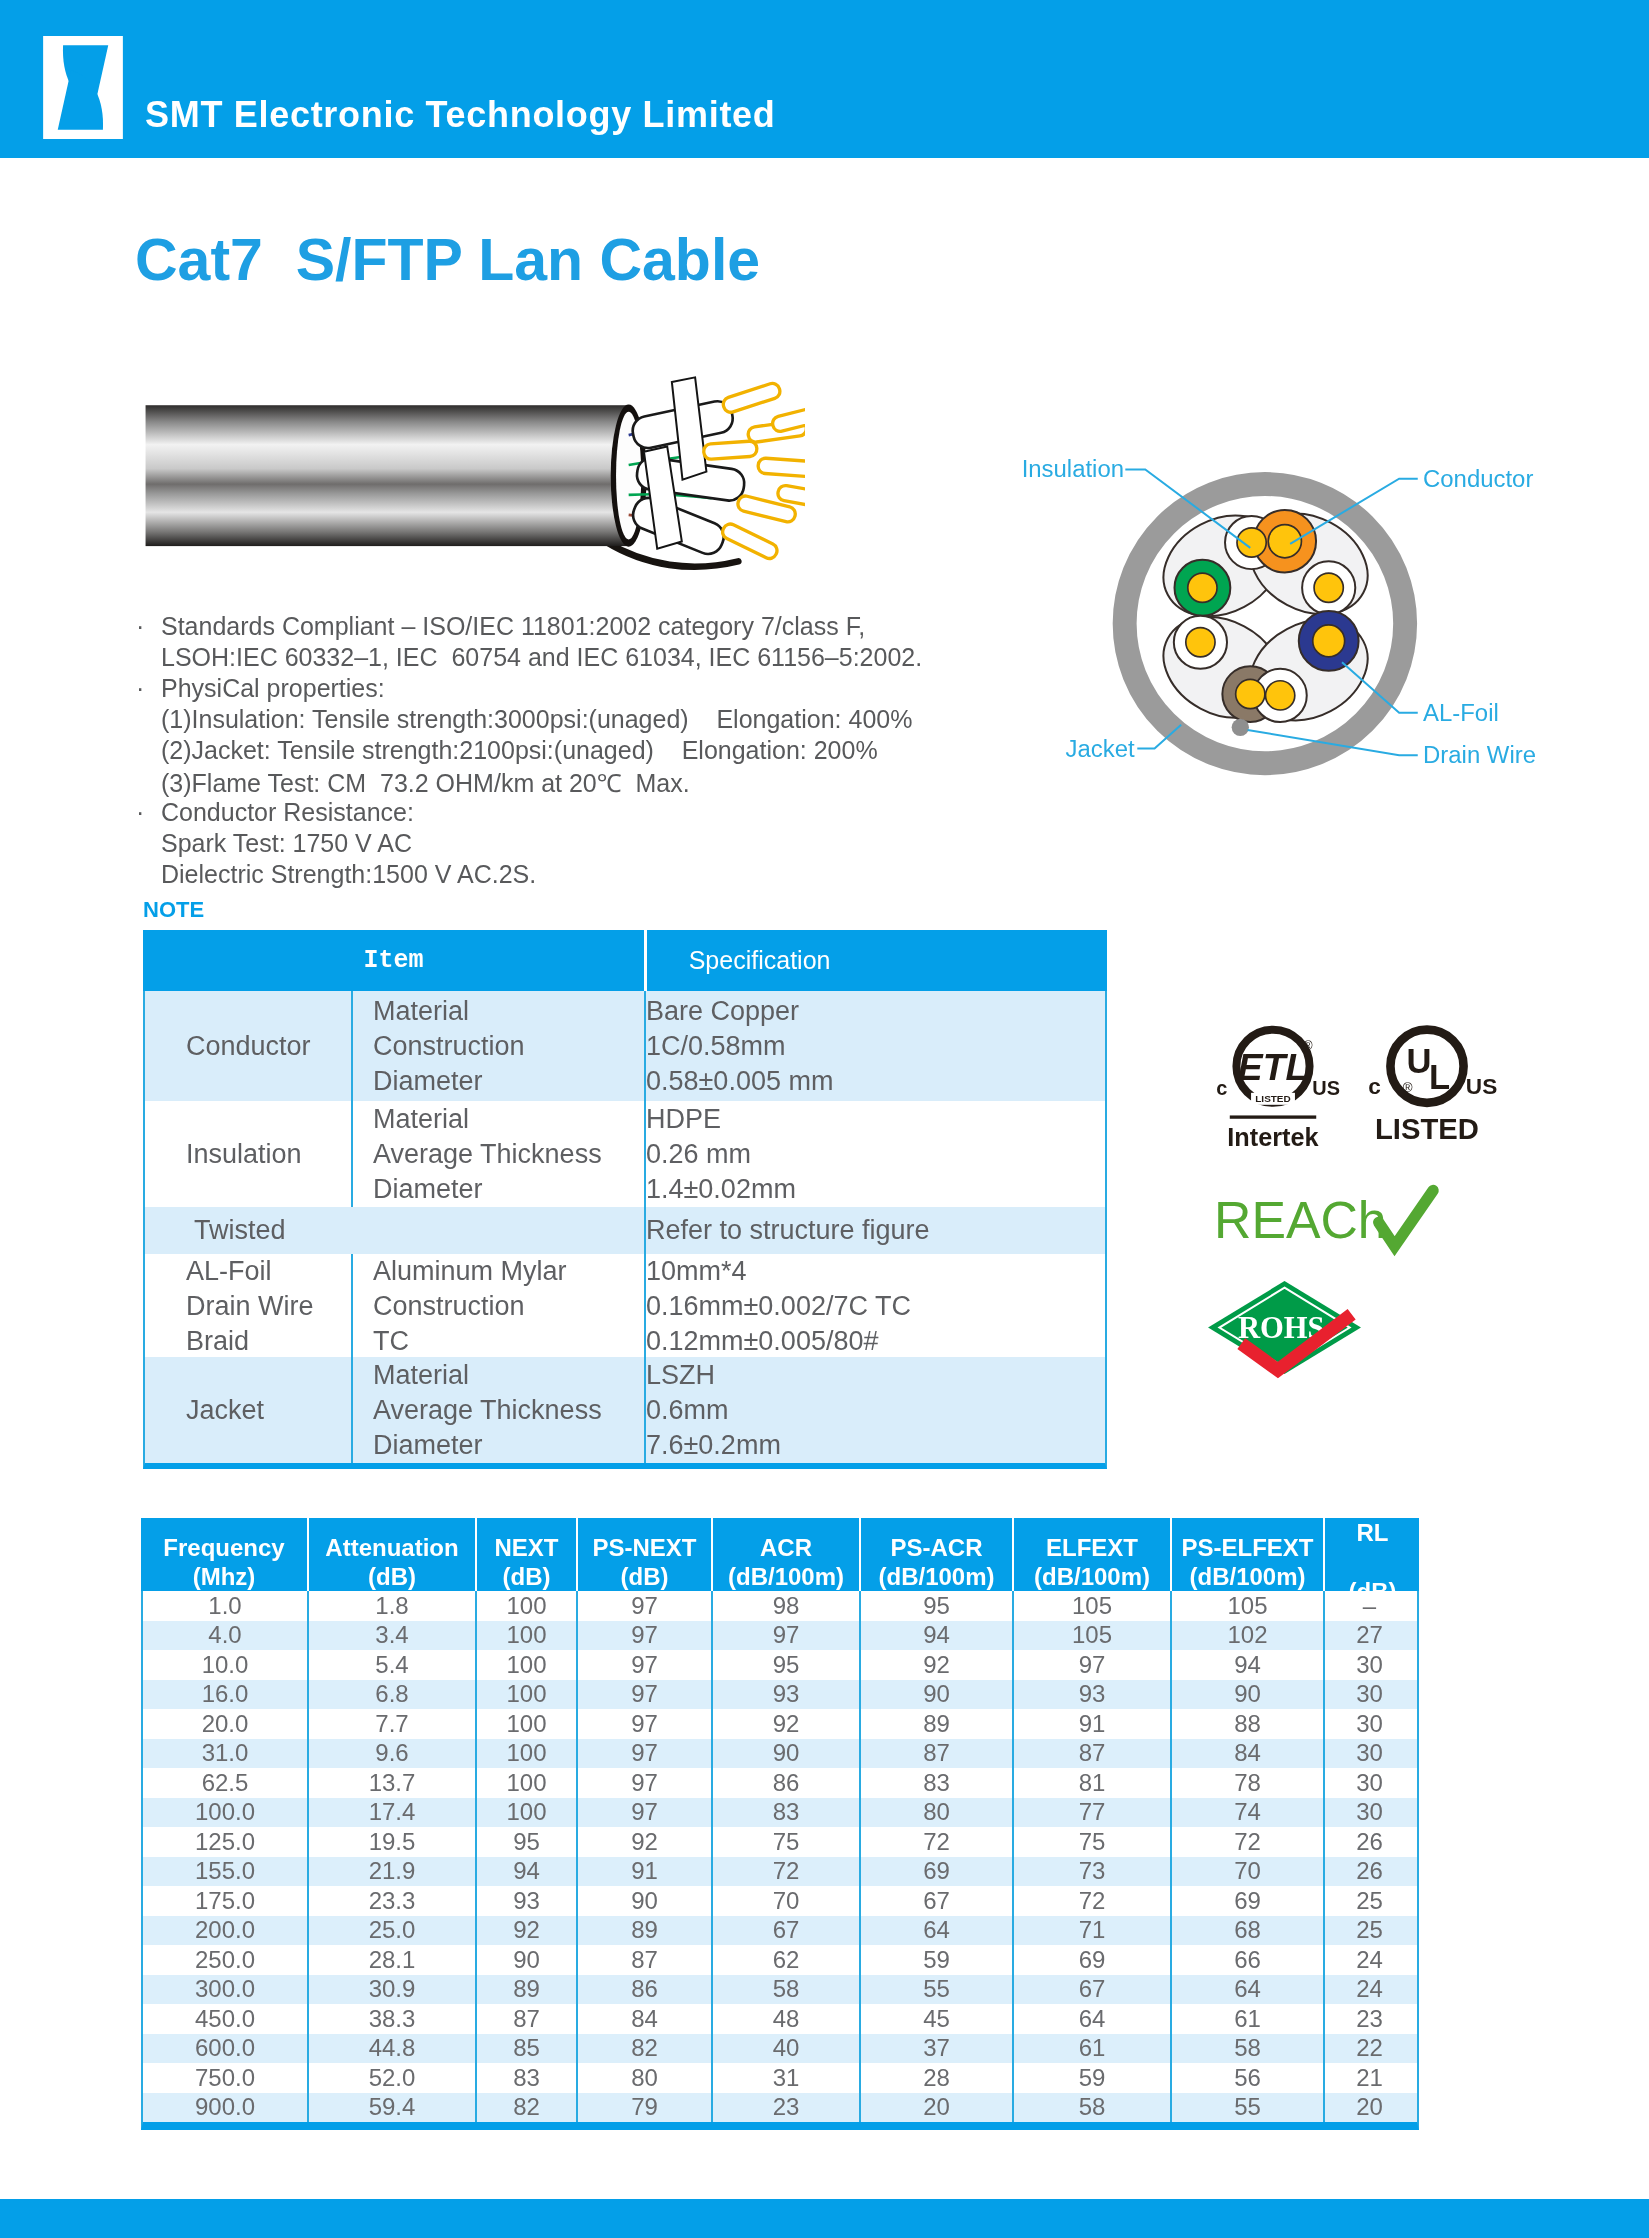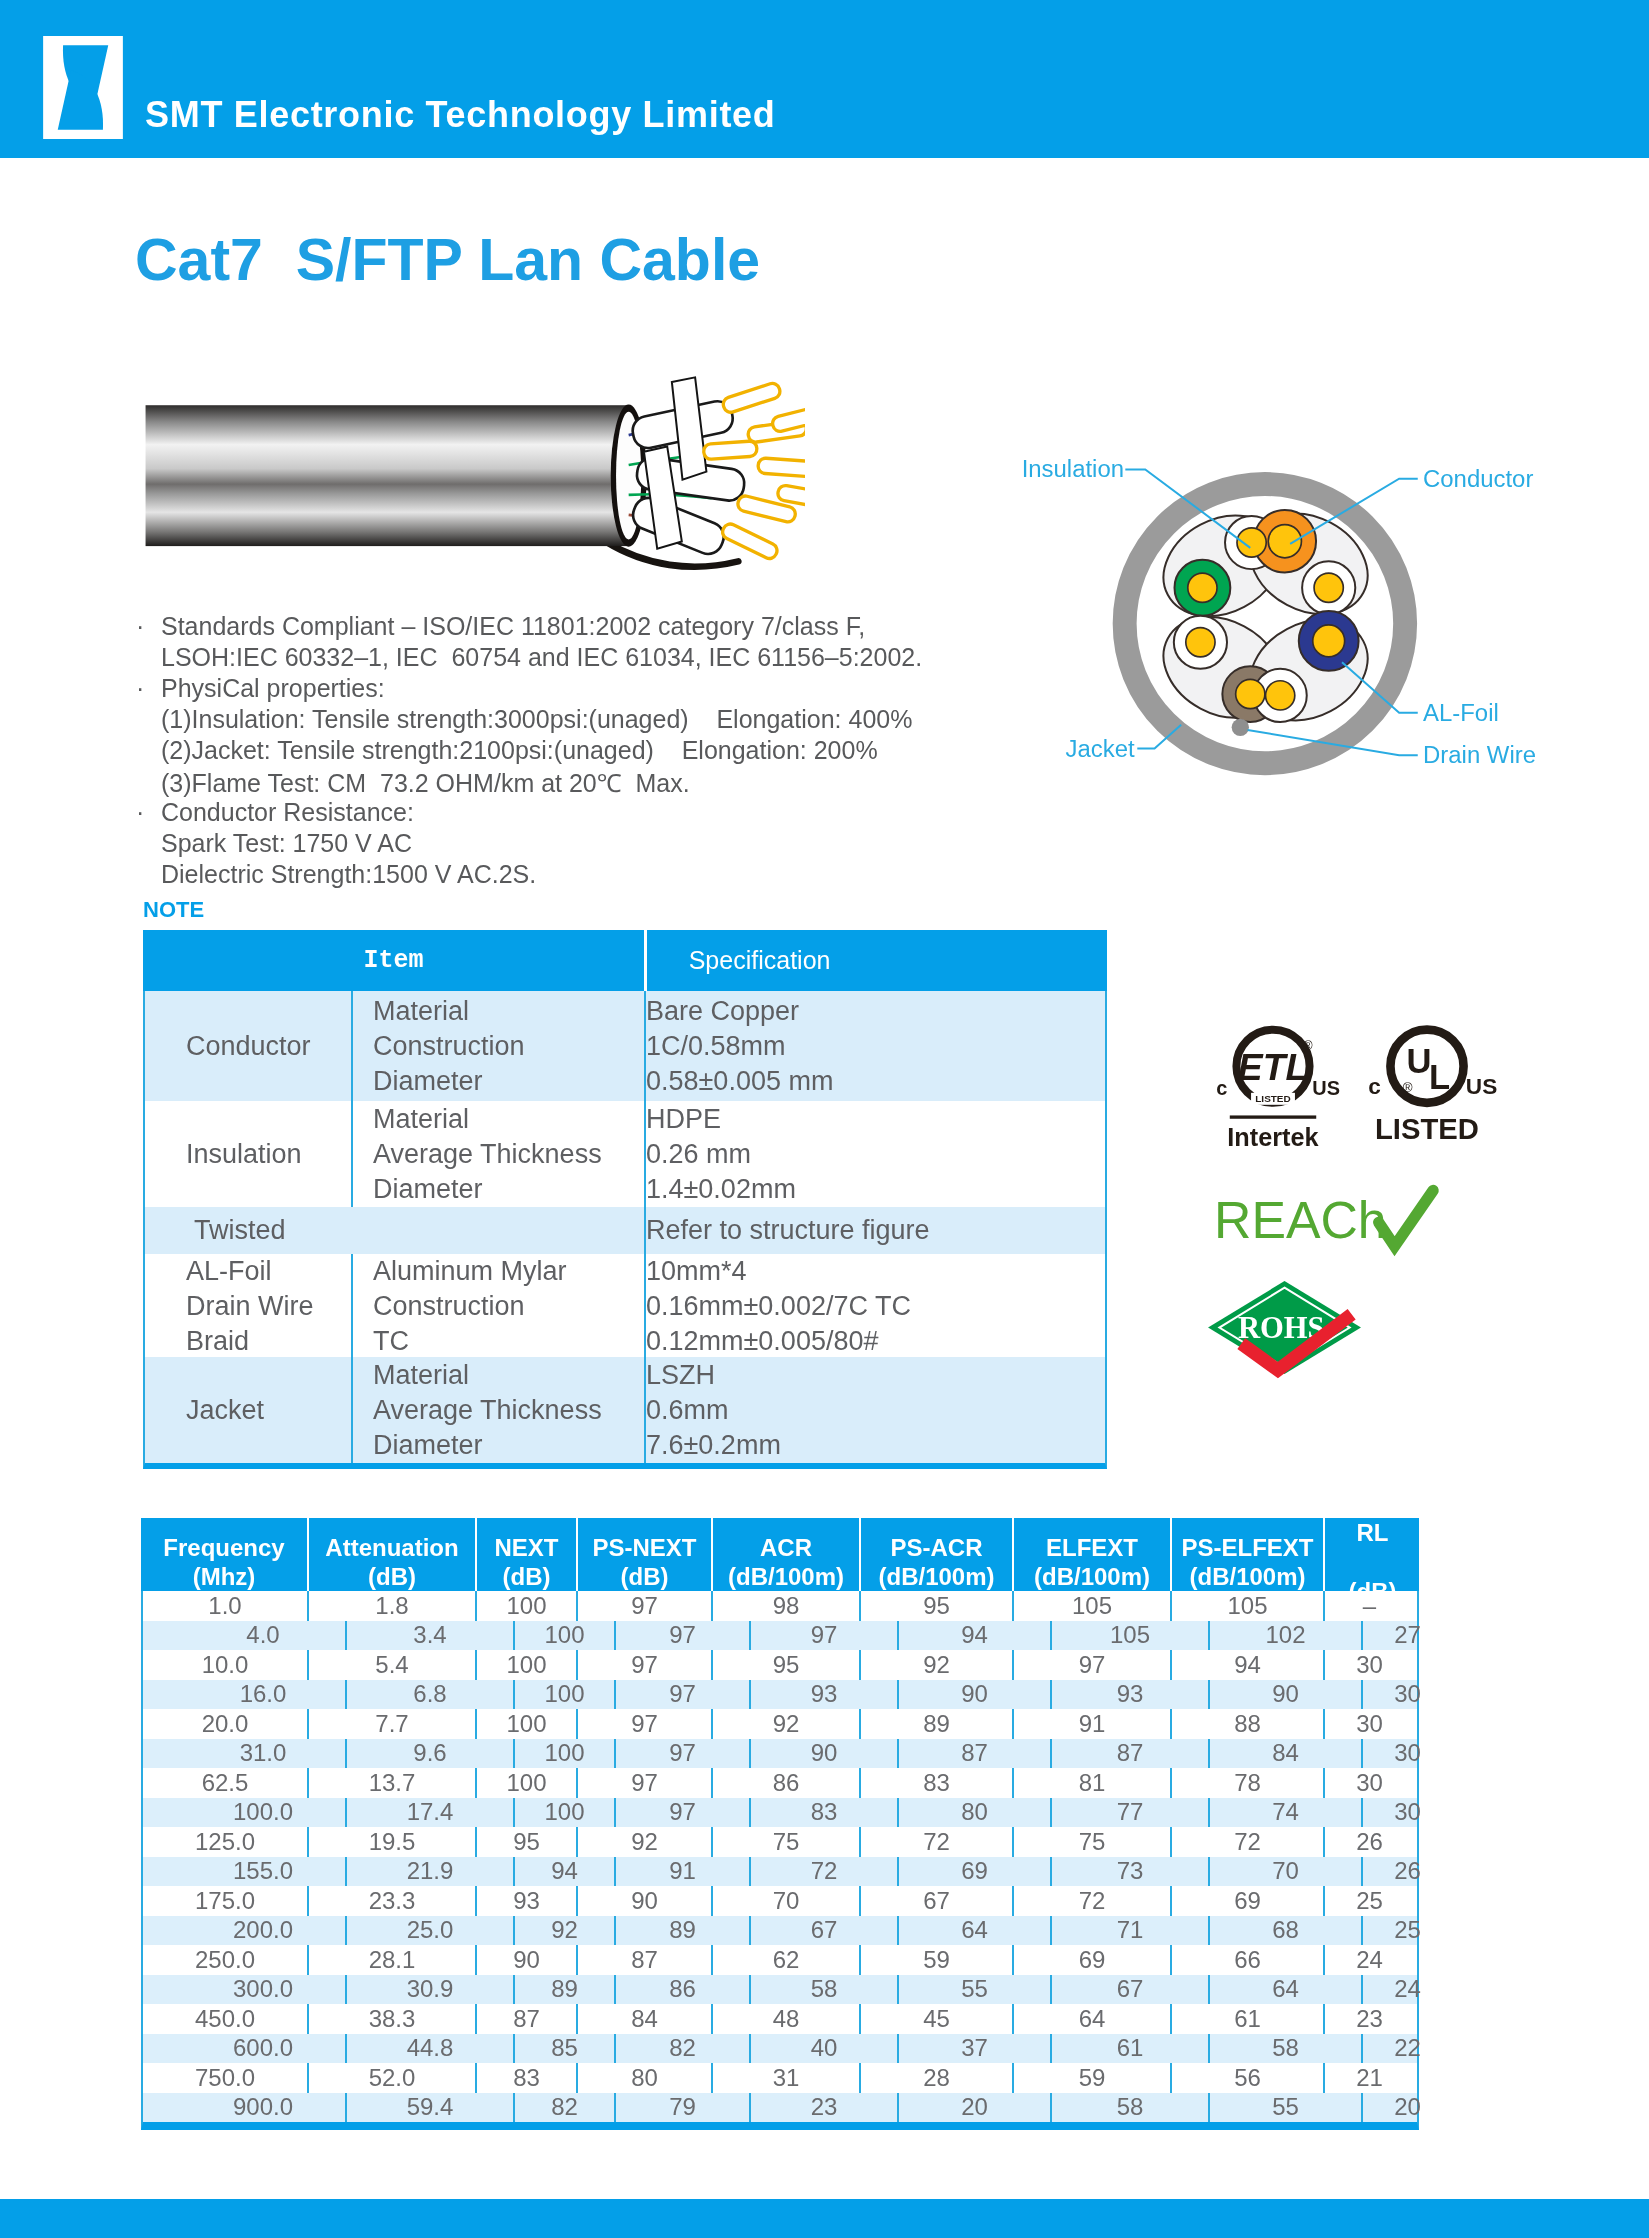--- a/index.html
+++ b/index.html
@@ -57,21 +57,21 @@
   .freq-head{display:grid;grid-template-columns:168px 168px 101px 135px 148px 153px 158px 153px 95px;
              height:73px;background:#049FE8;}
   .f-hcell{display:flex;flex-direction:column;align-items:center;justify-content:center;
            color:#fff;font-size:24px;font-weight:bold;line-height:29px;
            border-right:2.7px solid #ffffff;box-sizing:border-box;}
   .f-hcell:last-child{border-right:none;gap:30px;}
   .freq-body{border-left:2px solid #29ABE2;border-right:2px solid #29ABE2;
              border-bottom:8px solid #049FE8;box-sizing:border-box;}
   .f-row{display:grid;grid-template-columns:166px 168px 101px 135px 148px 153px 158px 153px 89px;
          height:29.5px;}
-  .f-row.shade{background:#DCEFFB;padding-left:38px;}
+  .f-row.shade{background:#DCEFFB;}
   .f-cell{display:flex;align-items:center;justify-content:center;font-size:24px;color:#6A6B6E;
           border-right:2px solid #29ABE2;box-sizing:border-box;}
   .f-cell:last-child{border-right:none;}
   
   .footbar{position:absolute;left:0;bottom:0;width:1649px;height:40px;background:#049FE8;}
 </style>
 </head>
 <body>
 
 <div class="page">

